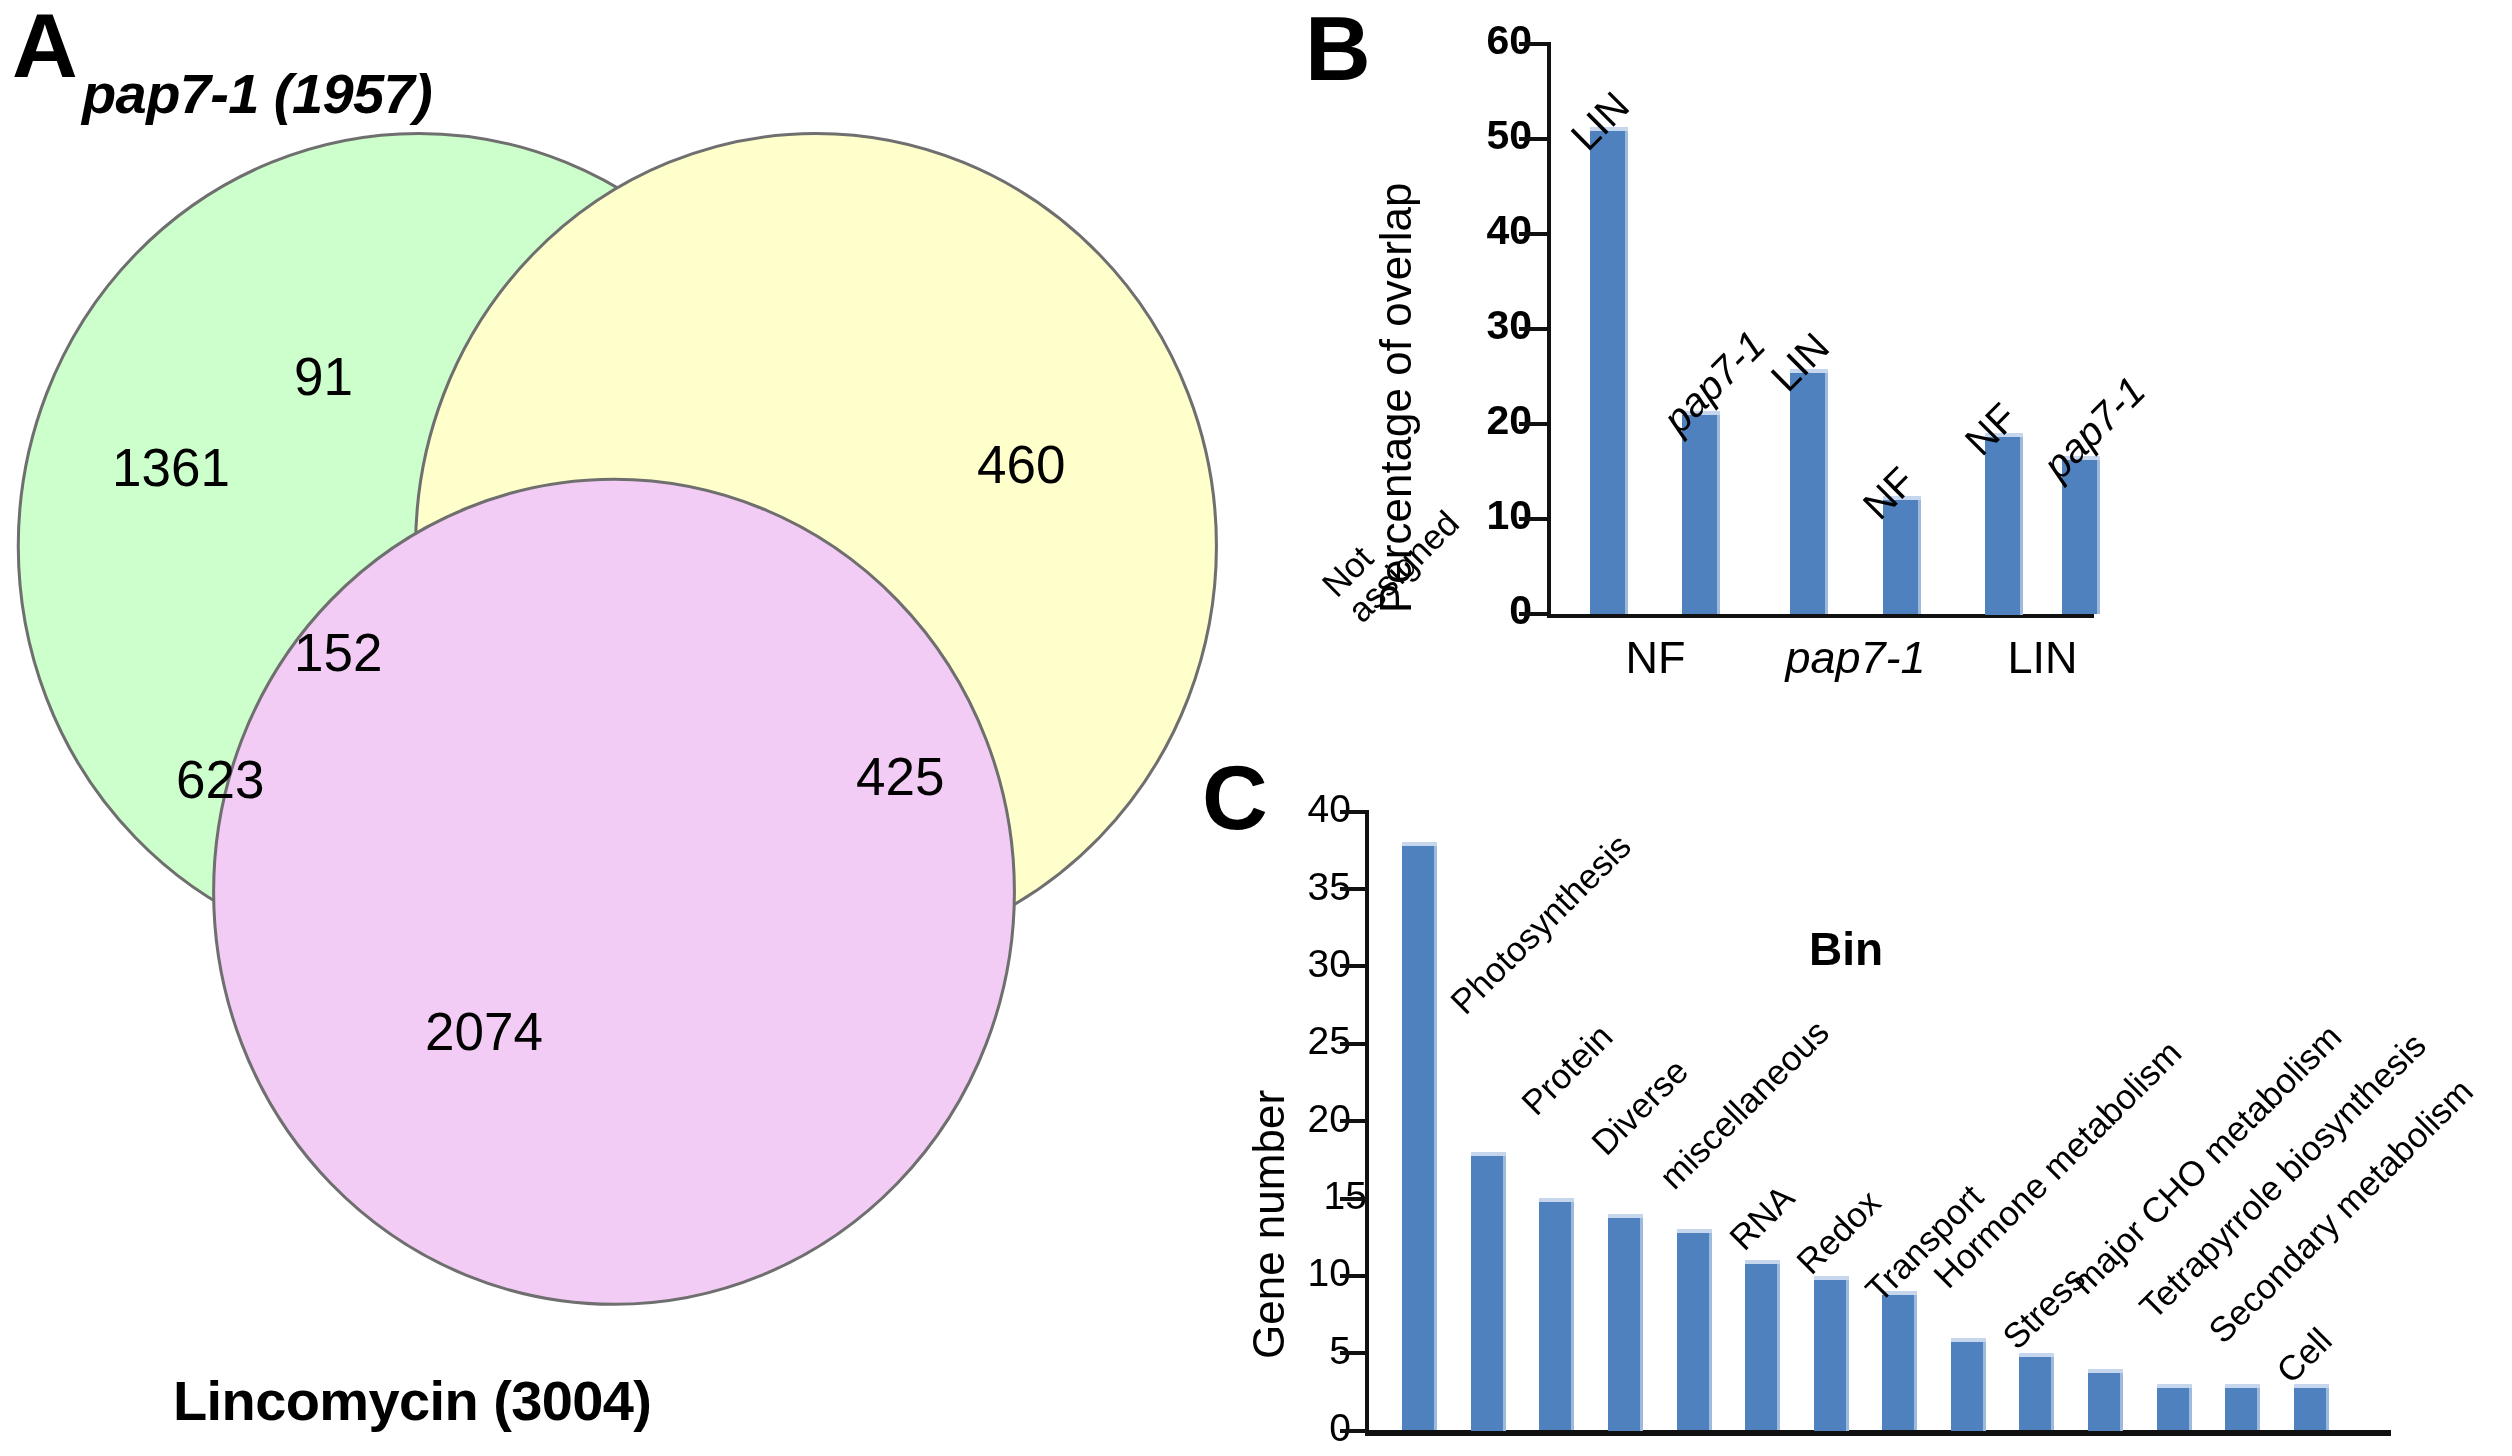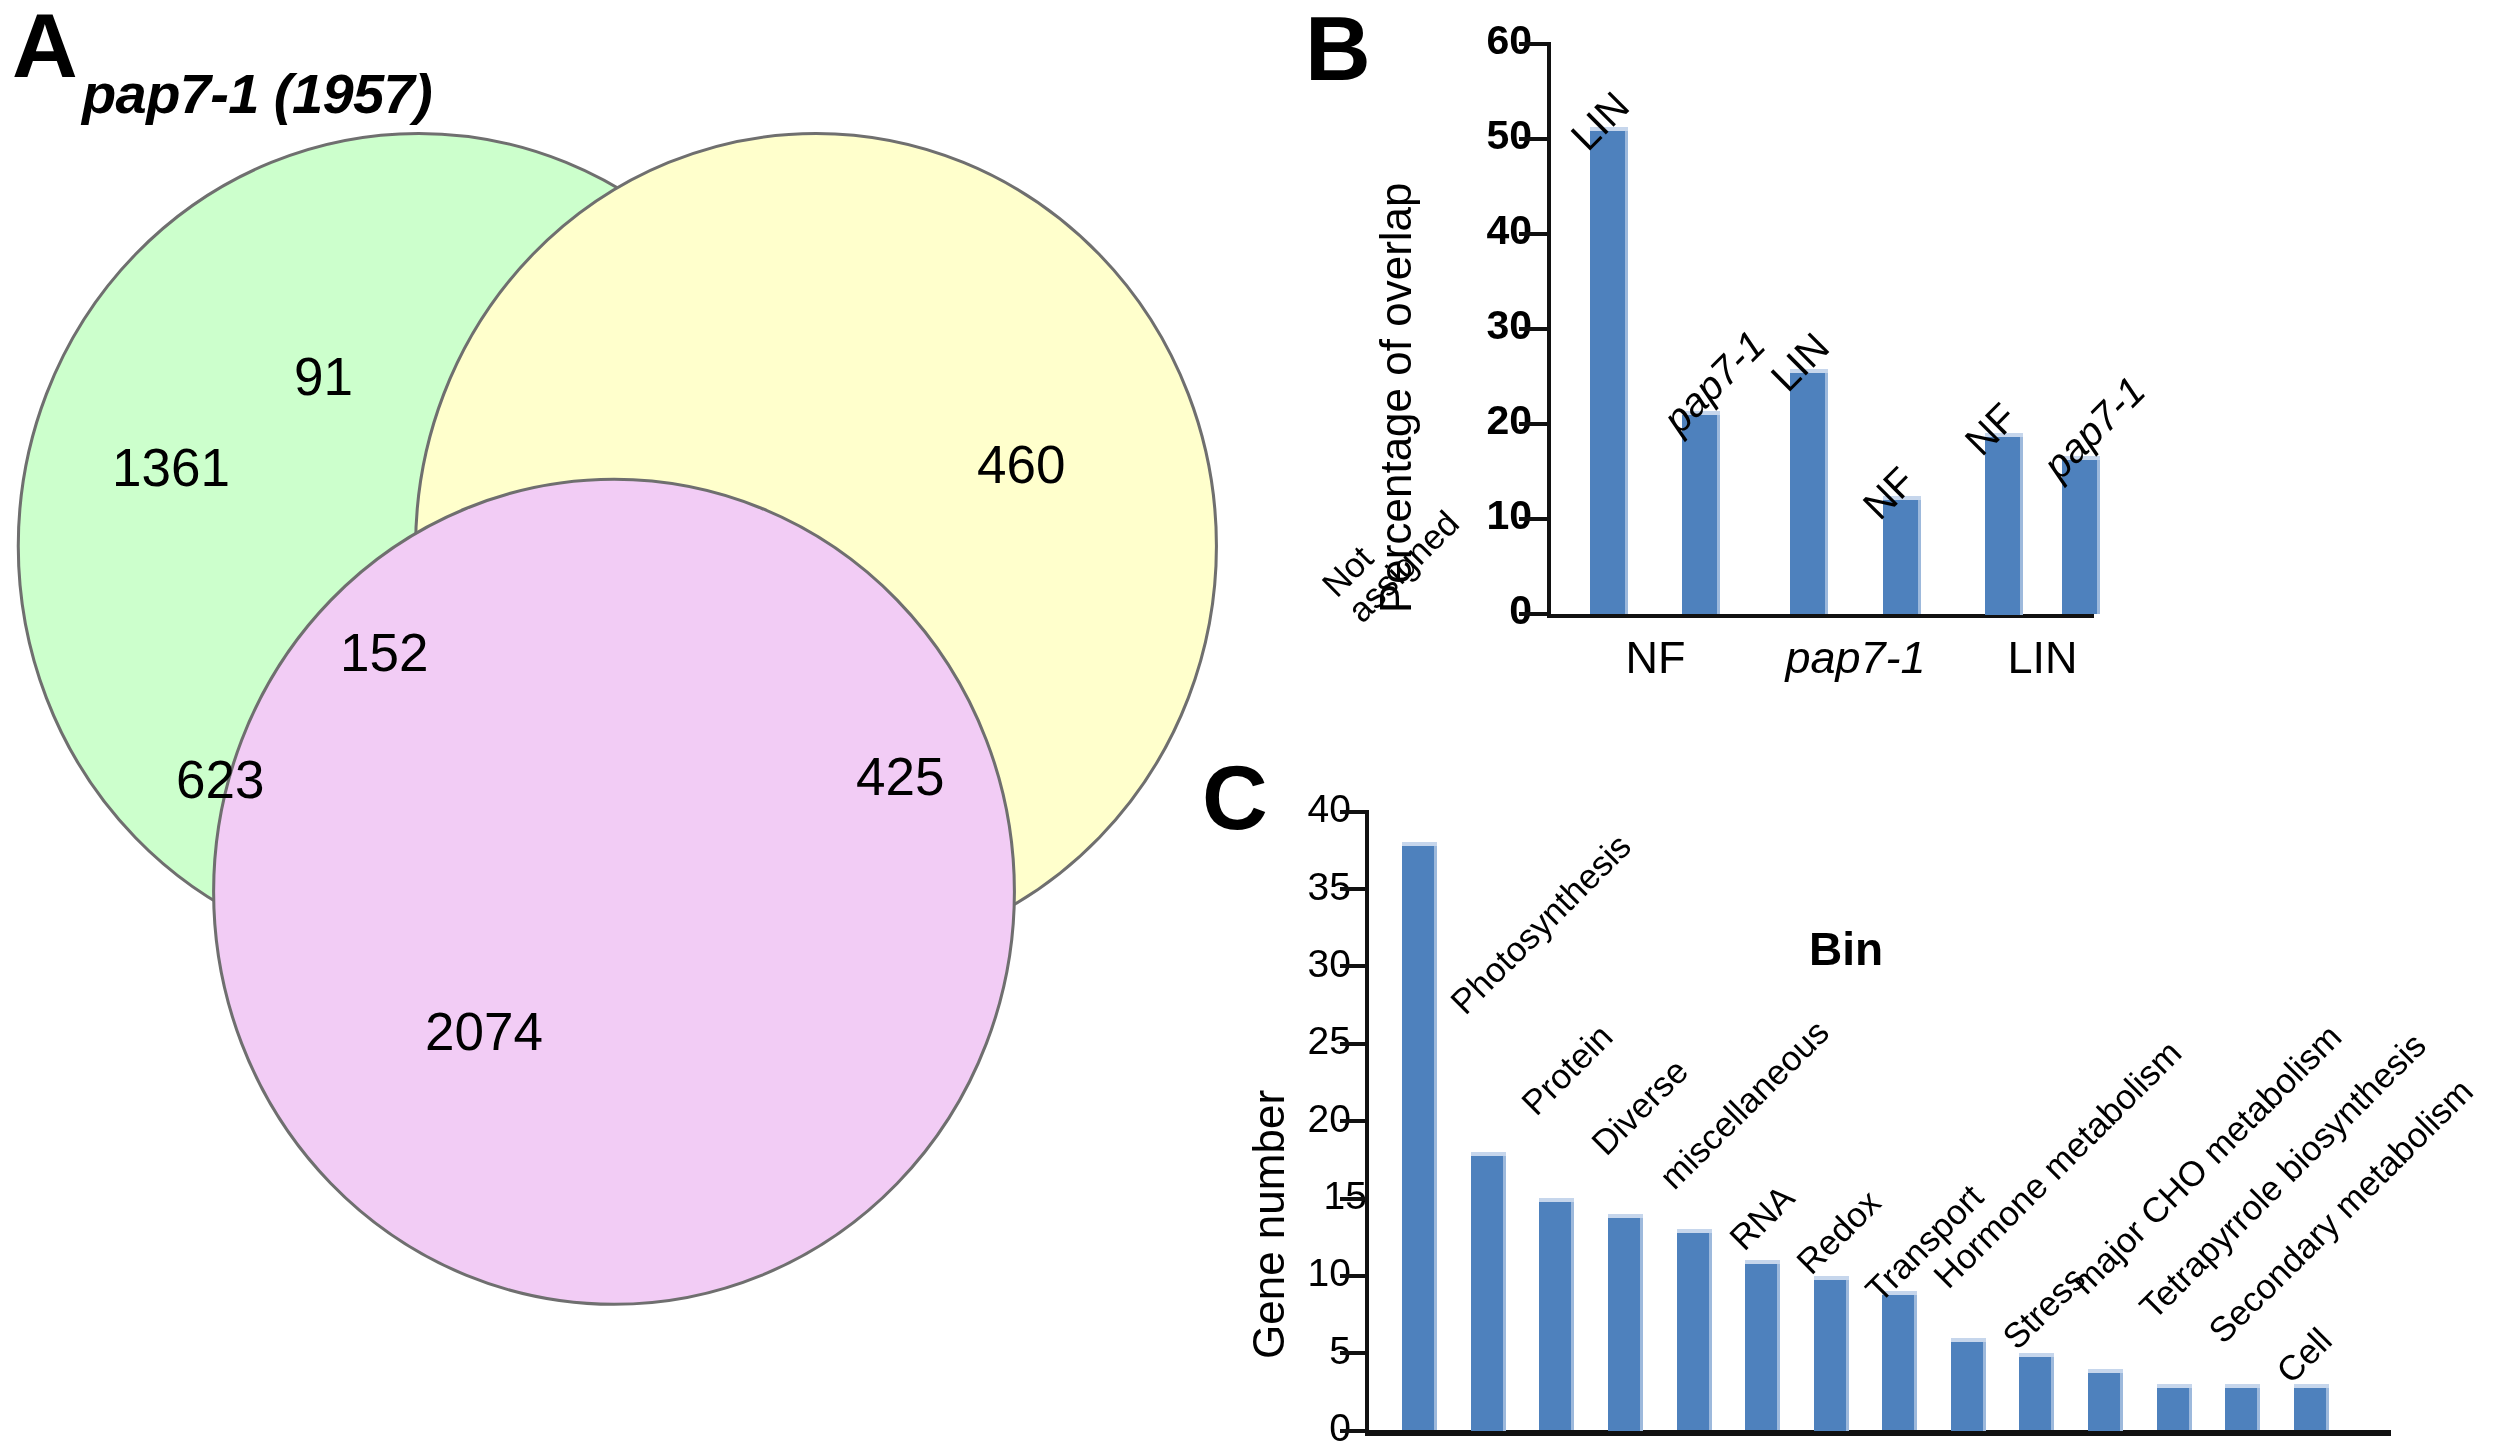--- a/index.html
+++ b/index.html
@@ -43,34 +43,35 @@
 </style>
 </head>
 <body>
 
 <div id="panelA">
   <div class="panel-letter" style="left:12px;top:0px;">A</div>
 
   <div class="venn-title" style="left:82px;top:61px;">
     <span class="ital">pap7-1 (1957)</span>
   </div>
+  <div class="venn-title" style="left:173px;top:1368px;">Lincomycin (3004)</div>
 
   <svg id="venn-stage" viewBox="0 0 2080 2400">
     <g style="mix-blend-mode:multiply">
       <ellipse cx="690" cy="900" rx="660" ry="680" fill="#CCFFCC" stroke="#6f6f6f" stroke-width="5"></ellipse>
       <ellipse cx="1345" cy="900" rx="660" ry="680" fill="#FFFFCC" stroke="#6f6f6f" stroke-width="5"></ellipse>
       <ellipse cx="1012" cy="1470" rx="660" ry="680" fill="#F2CCF5" stroke="#6f6f6f" stroke-width="5"></ellipse>
     </g>
   </svg>
 
   <div class="venn-count" style="left:112px;top:437px;">1361</div>
   <div class="venn-count" style="left:294px;top:346px;">91</div>
   <div class="venn-count" style="left:977px;top:434px;">460</div>
   <div class="venn-count" style="left:176px;top:749px;">623</div>
-  <div class="venn-count" style="left:294px;top:622px;margin-left:46px;">152</div>
+  <div class="venn-count" style="left:294px;top:622px;">152</div>
   <div class="venn-count" style="left:856px;top:746px;">425</div>
   <div class="venn-count" style="left:425px;top:1001px;">2074</div>
 </div>
 
 <div id="panelB">
   <div class="panel-letter" style="left:0px;top:3px;">B</div>
 
   <div class="axis-title-v" style="left:66px;top:613px;">Percentage of overlap</div>
 
   <div id="b-ticklabels">

